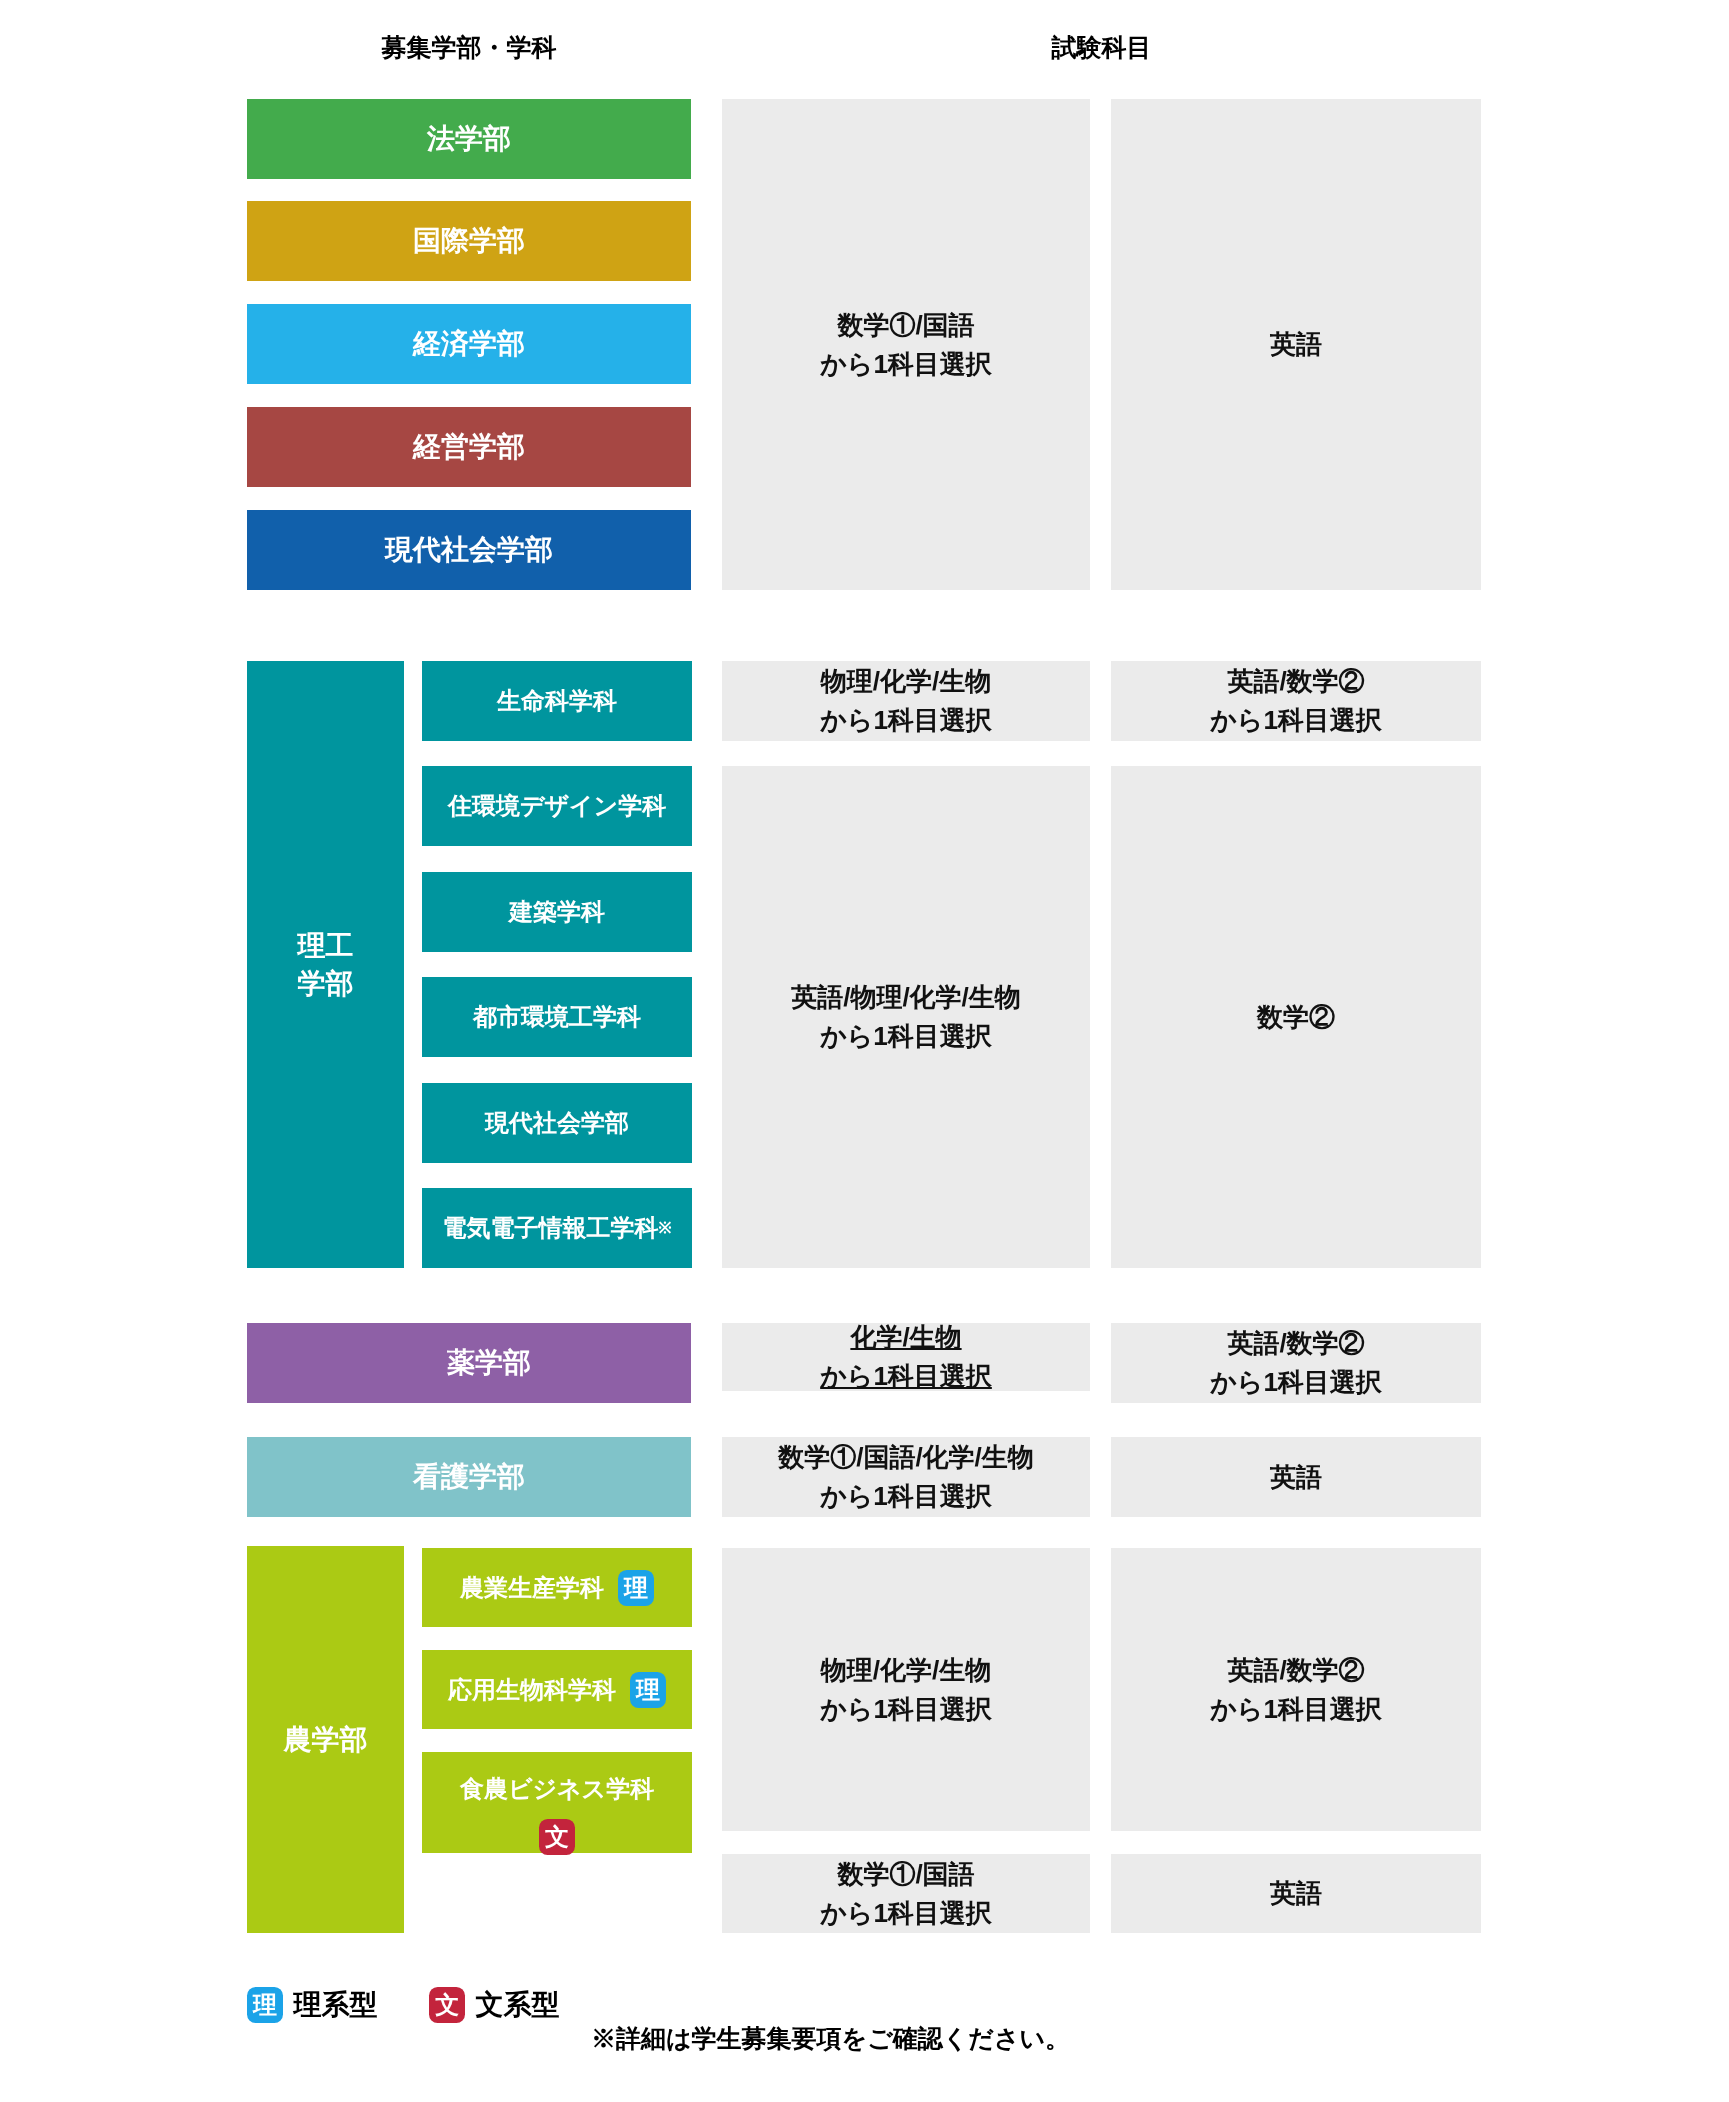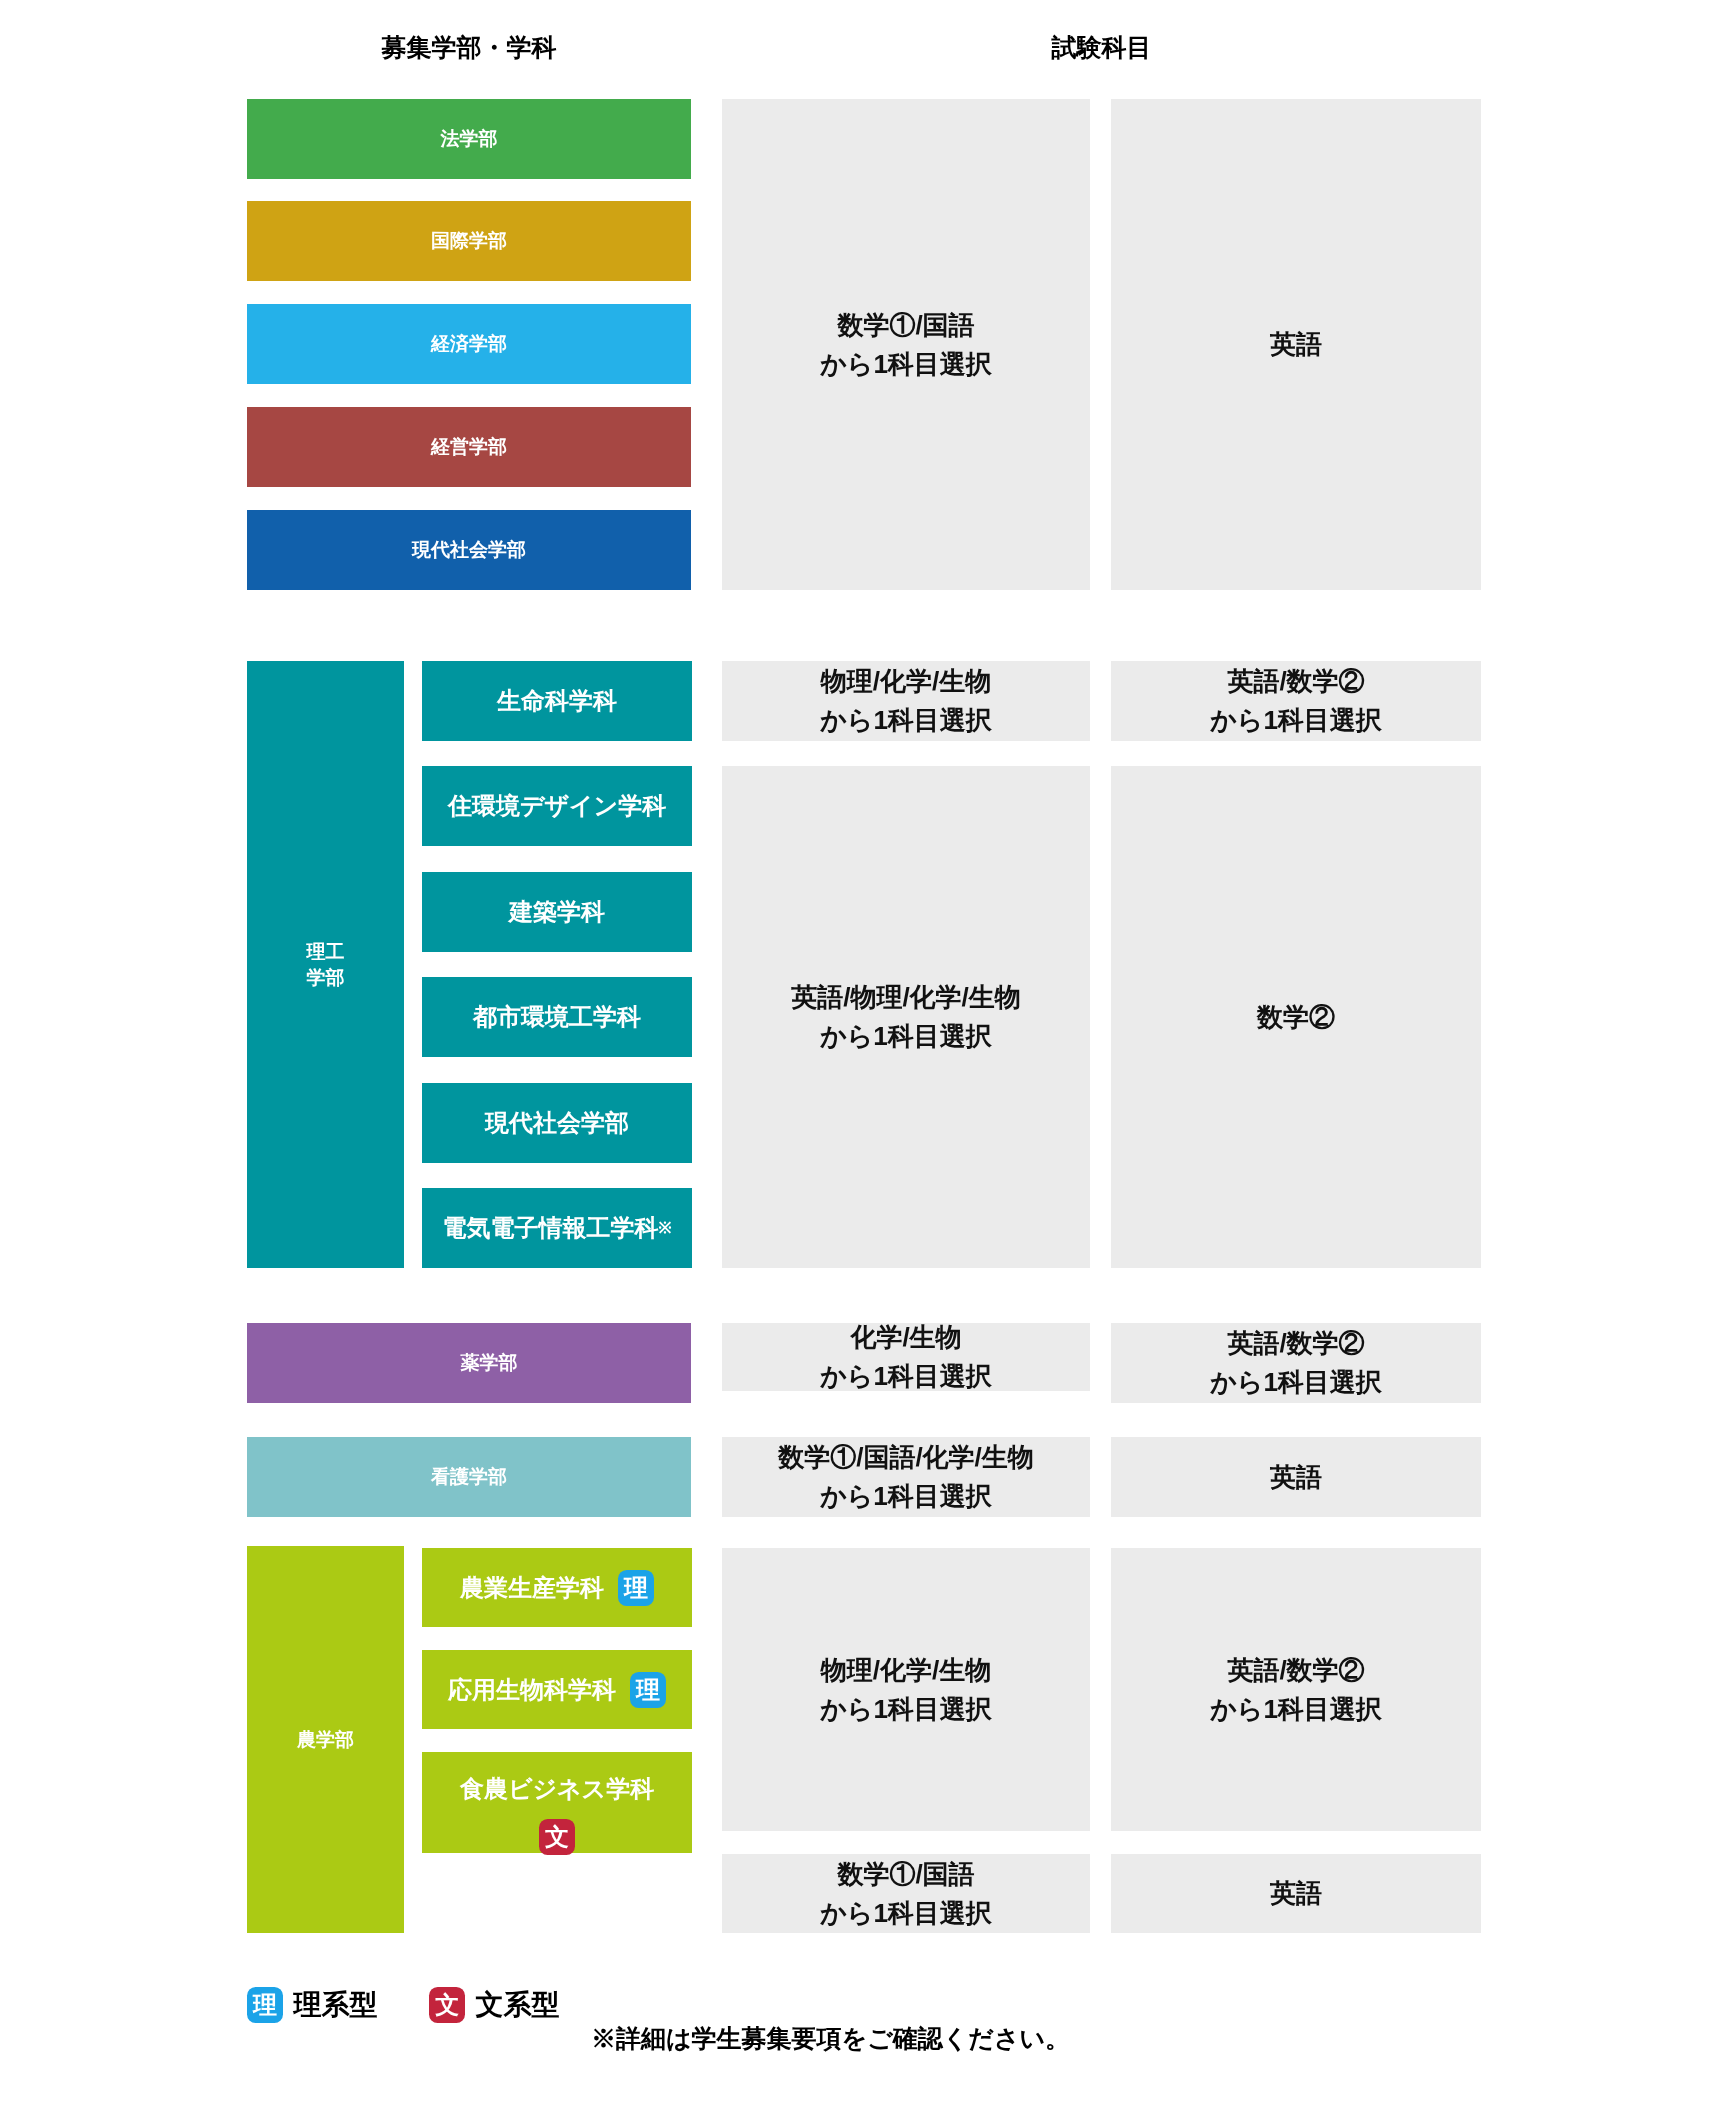--- a/index.html
+++ b/index.html
@@ -1,20 +1,20 @@
 <!DOCTYPE html>
 <html style="font-size:14px"><head>
 <meta charset="utf-8">
 <style>
   html,body{margin:0;padding:0;background:#ffffff;}
   body{width:1729px;height:2102px;position:relative;font-family:"Liberation Sans",sans-serif;}
   .abs{position:absolute;box-sizing:border-box;}
   .hdr{font-size:25px;font-weight:700;color:#000;text-align:center;}
   .bar{display:flex;align-items:center;justify-content:center;color:#ffffff;font-weight:700;text-align:center;white-space:pre-line;}
-  .bar-lg{font-size:19px;}
+  .bar-lg{font-size:28px;}
   .bar-sm{font-size:24px;}
   .parent{line-height:1.35;}
   .gray{background:#EBEBEB;display:flex;align-items:center;justify-content:center;text-align:center;color:#111111;font-size:26px;font-weight:600;line-height:1.5;white-space:pre-line;}
   .c-law{background:#43AB4C;}
   .c-intl{background:#CFA314;}
   .c-econ{background:#25B1E9;}
   .c-biz{background:#A64743;}
   .c-soc{background:#1160AB;}
   .c-sci{background:#00959E;}
   .c-pharm{background:#8E60A6;padding-left:40px;}
@@ -57,21 +57,21 @@
 
 <div class="abs gray" style="left:722px;top:661px;width:368px;height:80px;">物理/化学/生物
 から1科目選択</div>
 <div class="abs gray" style="left:1111px;top:661px;width:370px;height:80px;">英語/数学②
 から1科目選択</div>
 <div class="abs gray" style="left:722px;top:766px;width:368px;height:502px;">英語/物理/化学/生物
 から1科目選択</div>
 <div class="abs gray" style="left:1111px;top:766px;width:370px;height:502px;">数学②</div>
 
 <div class="abs bar bar-lg c-pharm" style="left:247px;top:1323px;width:444px;height:80px;">薬学部</div>
-<div class="abs gray" style="left:722px;top:1323px;width:368px;height:68px;">化学/生物
+<div class="abs gray" style="left:722px;top:1323px;width:368px;height:68px;text-decoration:underline;">化学/生物
 から1科目選択</div>
 <div class="abs gray" style="left:1111px;top:1323px;width:370px;height:80px;">英語/数学②
 から1科目選択</div>
 
 <div class="abs bar bar-lg c-nurse" style="left:247px;top:1437px;width:444px;height:80px;">看護学部</div>
 <div class="abs gray" style="left:722px;top:1437px;width:368px;height:80px;">数学①/国語/化学/生物
 から1科目選択</div>
 <div class="abs gray" style="left:1111px;top:1437px;width:370px;height:80px;">英語</div>
 
 <div class="abs bar bar-lg c-agri" style="left:247px;top:1546px;width:157px;height:387px;">農学部</div>

